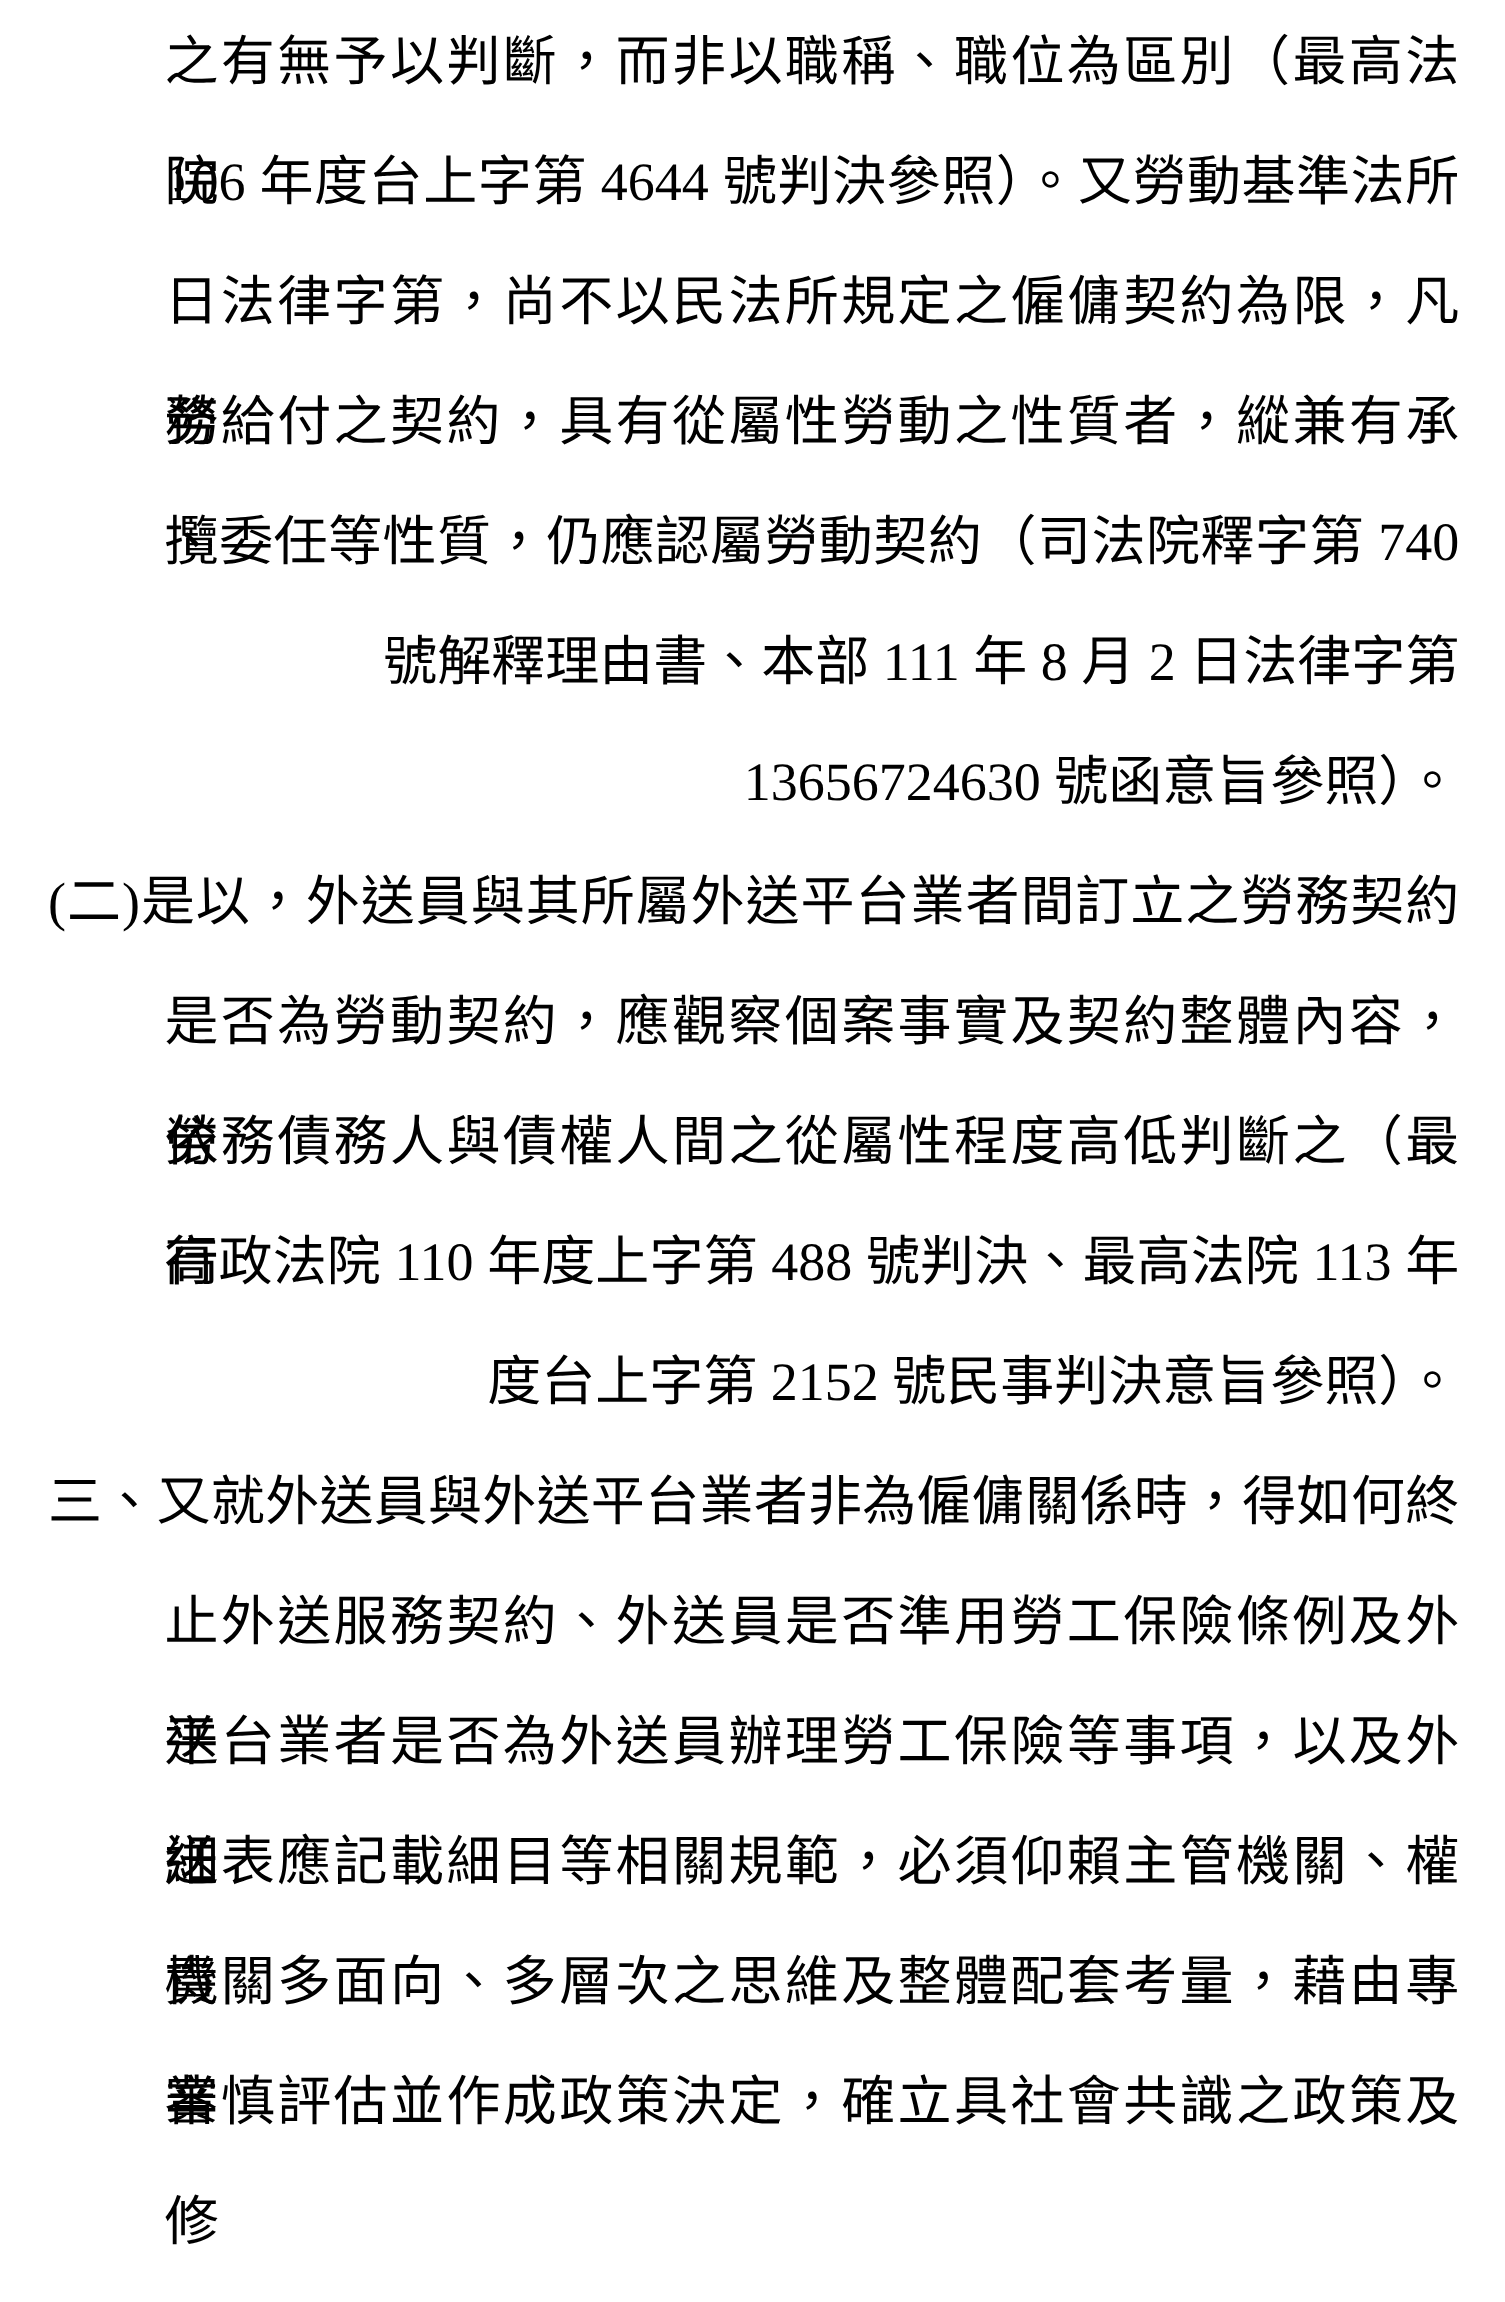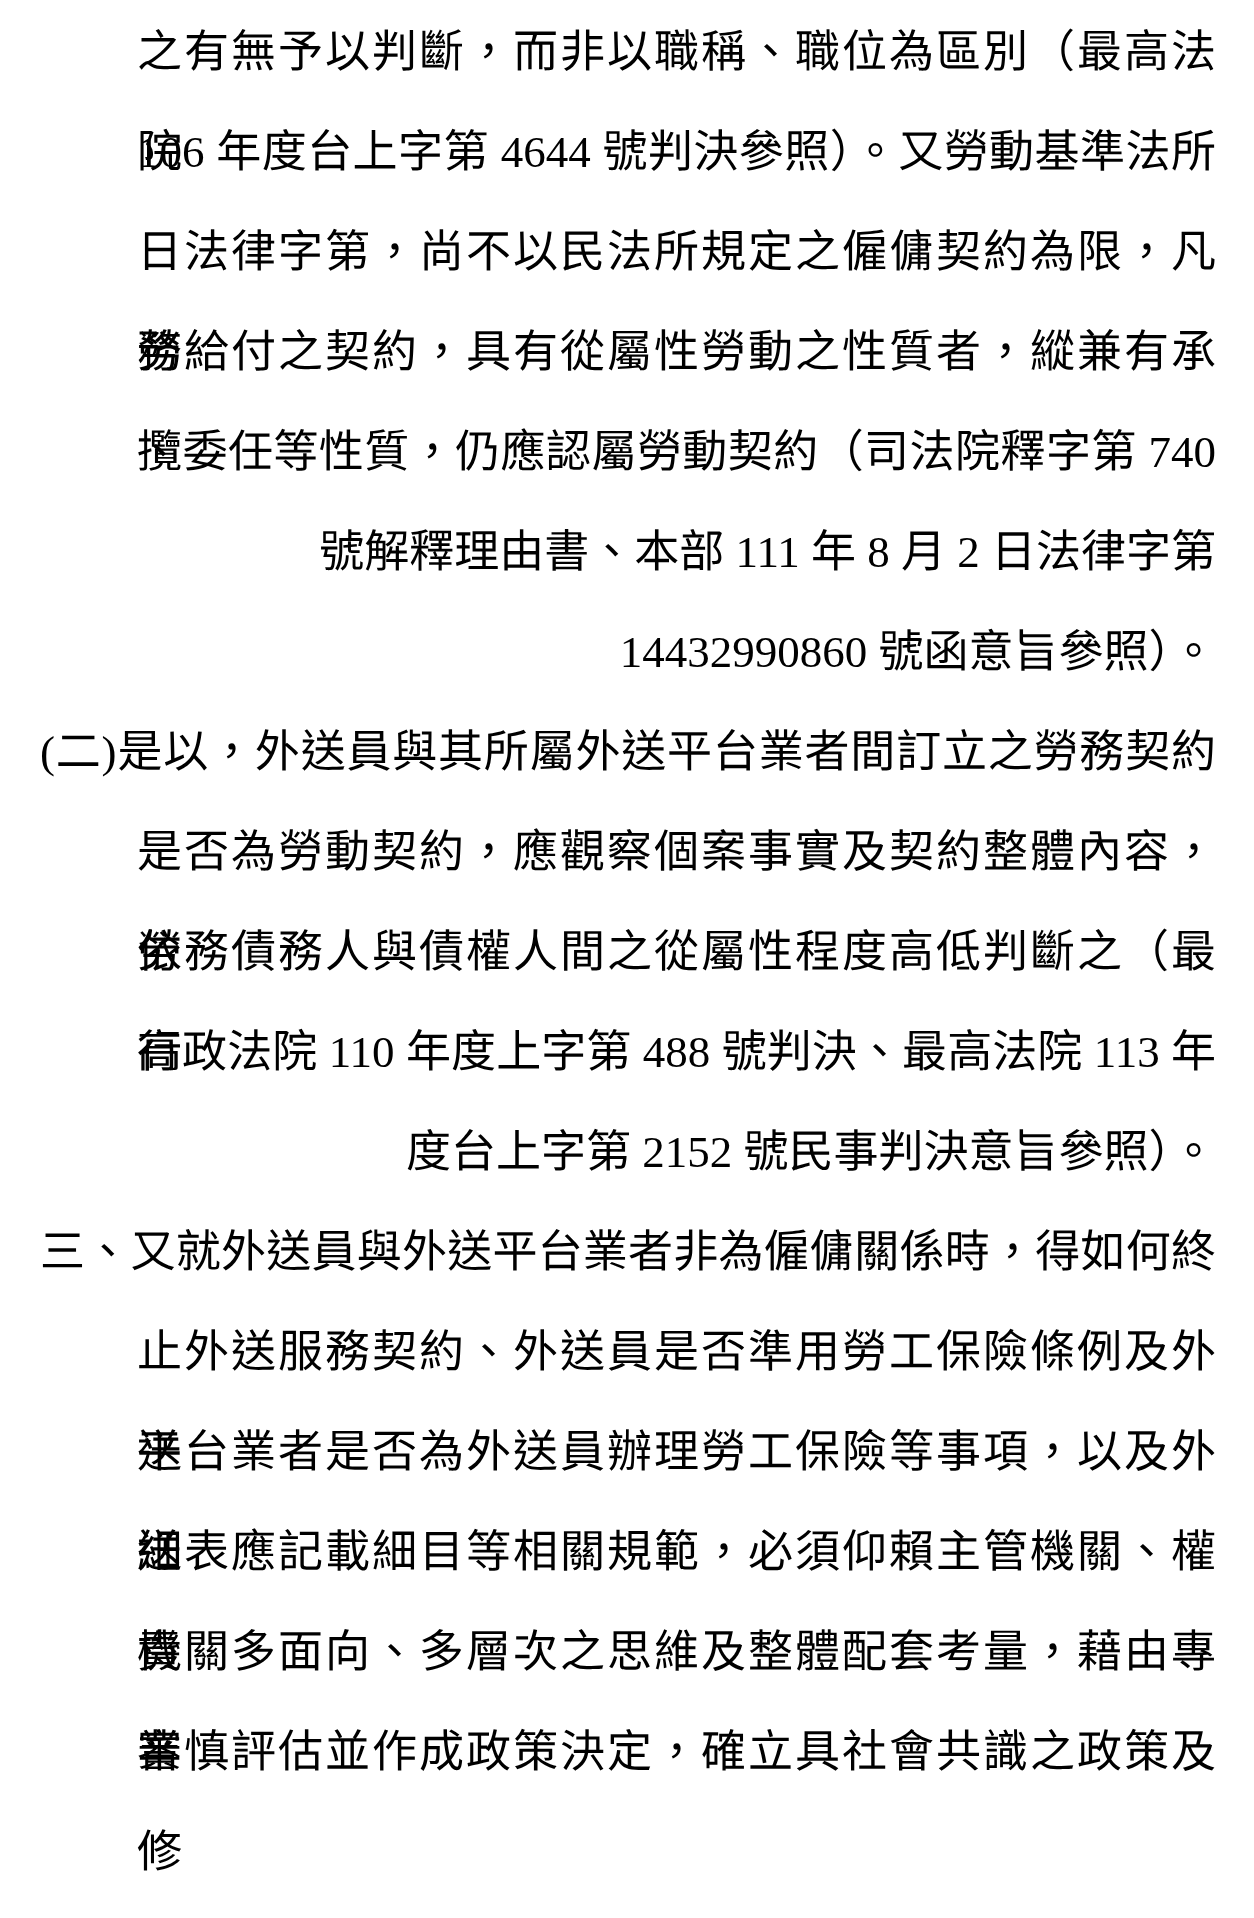--- a/index.html
+++ b/index.html
@@ -46,21 +46,21 @@
 <body>
 
 <div class="page">
 
   <div class="line indent-body just">之有無予以判斷，而非以職稱、職位為區別（最高法院</div>
   <div class="line indent-body just">106 年度台上字第 4644 號判決參照）。又勞動基準法所</div>
   <div class="line indent-body just">日法律字第，尚不以民法所規定之僱傭契約為限，凡勞</div>
   <div class="line indent-body just">務給付之契約，具有從屬性勞動之性質者，縱兼有承攬</div>
   <div class="line indent-body just">、委任等性質，仍應認屬勞動契約（司法院釋字第 740</div>
   <div class="line indent-body short">號解釋理由書、本部 111 年 8 月 2 日法律字第</div>
-  <div class="line indent-body short">14432990860 號函意旨參照）。</div>
+  <div class="line indent-body short">13656724630 號函意旨參照）。</div>
 
   <div class="line just">
     <span class="marker">(二)</span><span>是以，外送員與其所屬外送平台業者間訂立之勞務契約</span>
   </div>
 
   <div class="line indent-body just">是否為勞動契約，應觀察個案事實及契約整體內容，依</div>
   <div class="line indent-body just">勞務債務人與債權人間之從屬性程度高低判斷之（最高</div>
   <div class="line indent-body just">行政法院 110 年度上字第 488 號判決、最高法院 113 年</div>
   <div class="line indent-body short">度台上字第 2152 號民事判決意旨參照）。</div>
 

